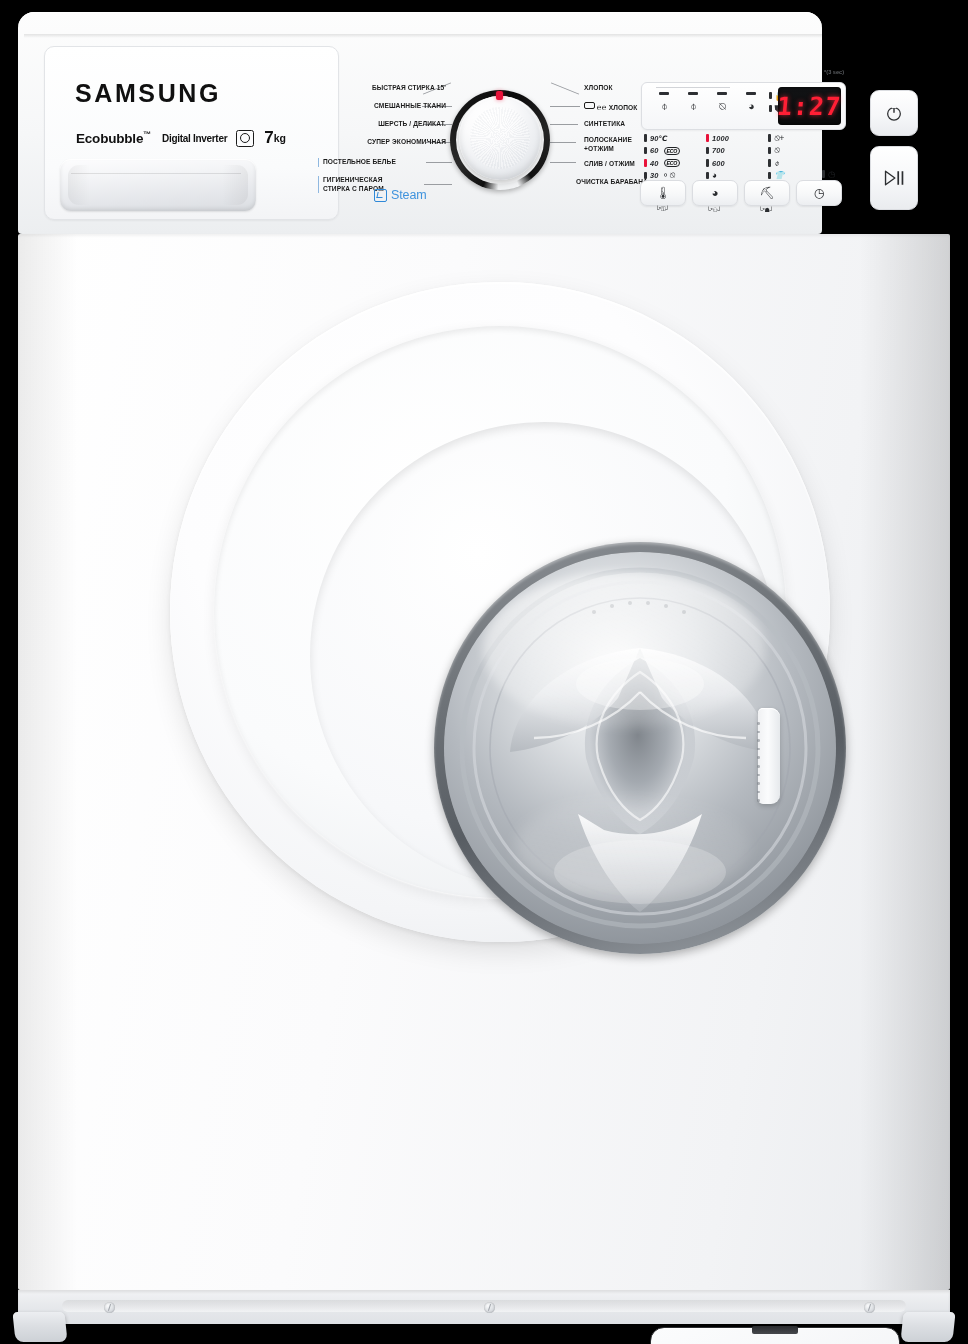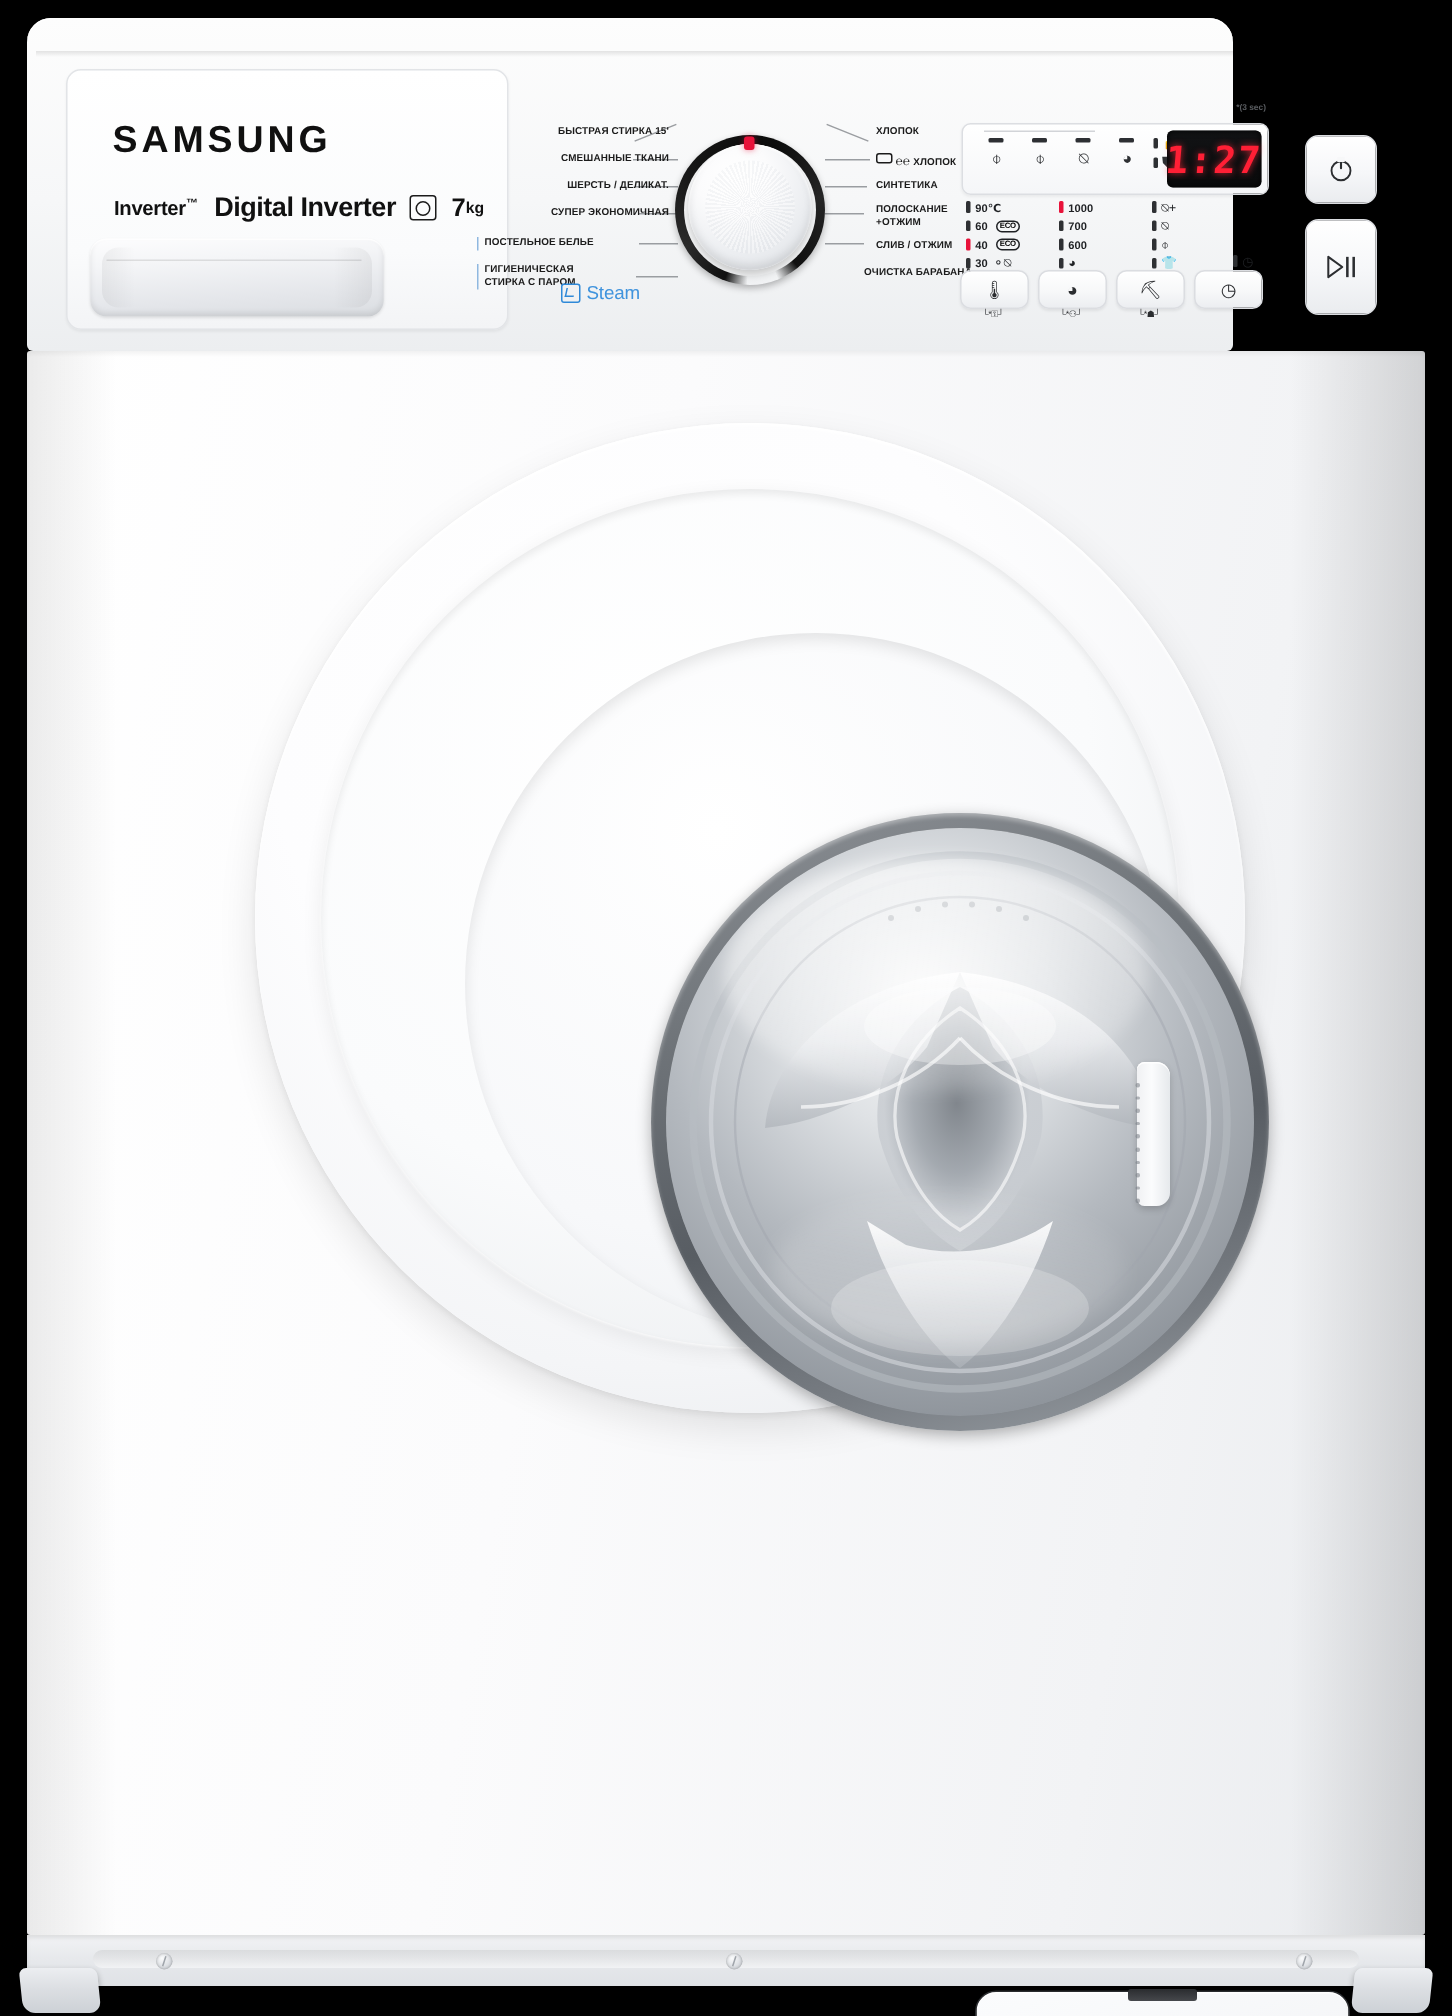--- a/index.html
+++ b/index.html
@@ -33,21 +33,21 @@
     background:linear-gradient(180deg,#fff 0%,#fafbfc 70%,#f3f4f6 100%);
     border:1px solid #e2e4e7;border-radius:10px;
     box-shadow:0 1px 2px rgba(0,0,0,.05);}
   .samsung-logo{position:absolute;left:30px;top:32px;font-size:25px;
     font-weight:700;letter-spacing:2.6px;color:#101010;
     font-family:"Liberation Sans",sans-serif;}
   .feature-row{position:absolute;left:31px;top:81px;display:flex;
     align-items:center;gap:0;white-space:nowrap;}
   .feat-eco{font-size:13.5px;font-weight:600;color:#111;letter-spacing:-.2px;}
   .feat-tm{font-size:8px;vertical-align:super;font-weight:600;}
-  .feat-di{font-size:18px;font-weight:600;color:#111;margin-left:11px;letter-spacing:-.3px;}
+  .feat-di{font-size:10px;font-weight:600;color:#111;margin-left:11px;letter-spacing:-.3px;}
   .di-icon{width:16px;height:15px;border:1.2px solid #1b1b1b;border-radius:2.5px;
     margin-left:9px;position:relative;display:inline-block;vertical-align:-2px;}
   .di-icon::after{content:"";position:absolute;left:3.2px;top:2.6px;width:8px;height:8px;
     border:1.2px solid #1b1b1b;border-radius:50%;}
   .feat-cap{font-size:17px;font-weight:700;color:#111;margin-left:10px;}
   .feat-kg{font-size:10.5px;font-weight:600;color:#111;}
 
   .drawer{position:absolute;left:15px;top:112px;width:196px;height:52px;
     border-radius:11px;
     background:linear-gradient(176deg,#fdfdfe 0%,#f4f5f7 30%,#e4e6ea 72%,#dadde1 100%);
@@ -123,21 +123,21 @@
   .lcd{position:absolute;left:136px;top:4px;width:63px;height:38px;border-radius:4px;
     background:linear-gradient(180deg,#121315,#0a0b0c);
     box-shadow:inset 0 0 4px rgba(0,0,0,.9);
     display:flex;align-items:center;justify-content:center;}
   .lcd-txt{font-family:"DejaVu Sans Mono","Liberation Mono",monospace;
     font-size:25px;font-weight:700;color:#ff1f35;letter-spacing:1px;
     text-shadow:0 0 5px rgba(255,40,58,.75);transform:skewX(-5deg);line-height:25px;}
 
   
   .opt-matrix{position:absolute;left:4px;top:62px;width:206px;height:48px;}
-  .opt-col{position:absolute;top:0;}
+  .opt-col{position:absolute;top:0;font-style:italic;}
   .opt-col.c1{left:2px;} .opt-col.c2{left:64px;} .opt-col.c3{left:126px;} .opt-col.c4{left:180px;}
   .opt-row{display:flex;align-items:center;gap:3.5px;height:12px;margin-bottom:0.5px;}
   .opt-txt{font-size:7.4px;font-weight:600;color:#1f2124;white-space:nowrap;letter-spacing:.1px;}
   .opt-ico{font-size:8.5px;color:#1f2124;line-height:9px;}
   .eco-tag{display:inline-block;border:.8px solid #1f2124;border-radius:6px;
     padding:0 2px;font-size:5.2px;font-weight:700;margin-left:1.5px;letter-spacing:-.2px;}
 
   
   .opt-btns{position:absolute;left:2px;top:110px;display:flex;gap:6px;}
   .obtn{width:44px;height:24px;border-radius:7px;
@@ -222,21 +222,21 @@
 
 <div class="stage">
  <div class="machine">
 
   <div class="top-panel">
     <div class="top-lip"></div>
 
     <div class="badge-panel">
       <div class="samsung-logo">SAMSUNG</div>
       <div class="feature-row">
-        <span class="feat-eco"><span>Inverter</span><span class="feat-tm">™</span></span>
+        <span class="feat-eco"><span>Ecobubble</span><span class="feat-tm">™</span></span>
         <span class="feat-di">Digital Inverter</span>
         <span class="di-icon"></span>
         <span class="feat-cap">7</span>
         <span class="feat-kg">kg</span>
       </div>
       <div class="drawer">
         <div class="drawer-seam"></div>
         <div class="drawer-cap"></div>
         <div class="drawer-capR"></div>
       </div>

